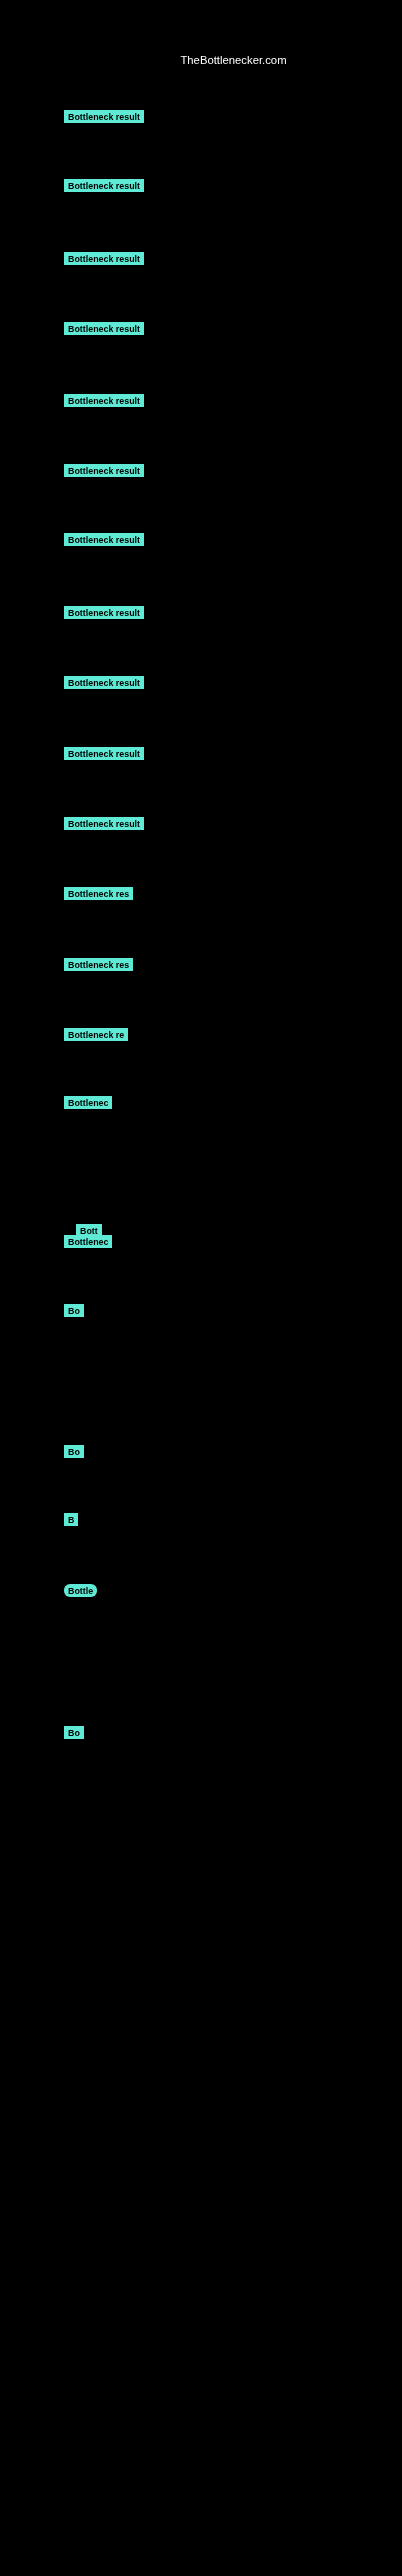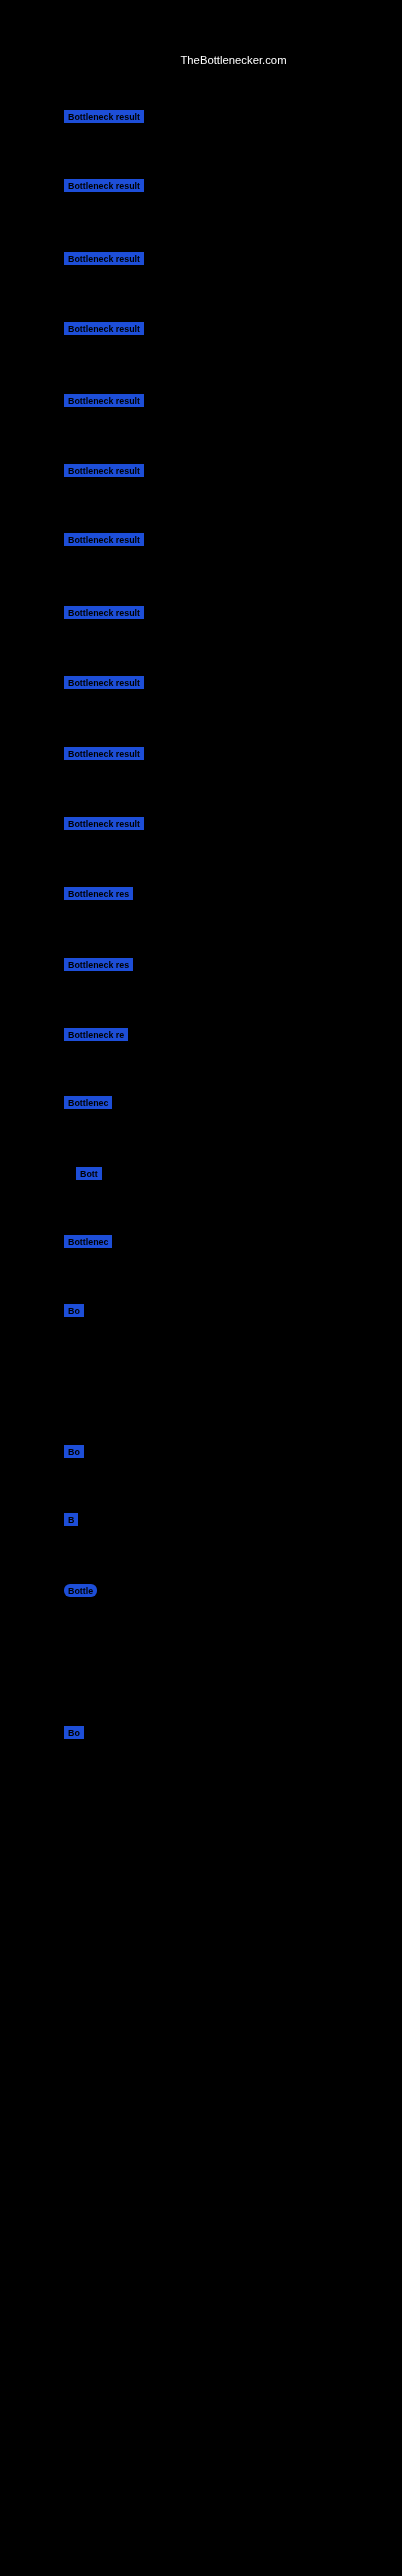--- a/index.html
+++ b/index.html
@@ -18,21 +18,21 @@
       color: #ffffff;
       font-size: 11.3px;
       text-align: center;
       padding: 6.4px 0;
       position: absolute;
       top: 0;
       left: 0;
       right: 0;
     }
     .bottleneck-badge {
-      background-color: #1d4ed8;
+      background-color: #5eead4;
       color: #000000;
       font-size: 8.9px;
       font-weight: bold;
       padding: 1.6px 4px;
       display: inline-block;
       white-space: nowrap;
       overflow: hidden;
     }
     .badge-container {
       position: absolute;
@@ -53,21 +53,21 @@
     <div class="badge-container" style="top: 400px; max-width: 113px;"><span class="bottleneck-badge" style="max-width: 113px;">Bottleneck result</span></div>
     <div class="badge-container" style="top: 469px; max-width: 111px;"><span class="bottleneck-badge" style="max-width: 111px;">Bottleneck result</span></div>
     <div class="badge-container" style="top: 542px; max-width: 116px;"><span class="bottleneck-badge" style="max-width: 116px;">Bottleneck result</span></div>
     <div class="badge-container" style="top: 612px; max-width: 111px;"><span class="bottleneck-badge" style="max-width: 111px;">Bottleneck result</span></div>
     <div class="badge-container" style="top: 683px; max-width: 109px;"><span class="bottleneck-badge" style="max-width: 109px;">Bottleneck result</span></div>
     <div class="badge-container" style="top: 753px; max-width: 105px;"><span class="bottleneck-badge" style="max-width: 105px;">Bottleneck result</span></div>
     <div class="badge-container" style="top: 823px; max-width: 101px;"><span class="bottleneck-badge" style="max-width: 101px;">Bottleneck res</span></div>
     <div class="badge-container" style="top: 894px; max-width: 98px;"><span class="bottleneck-badge" style="max-width: 98px;">Bottleneck res</span></div>
     <div class="badge-container" style="top: 964px; max-width: 93px;"><span class="bottleneck-badge" style="max-width: 93px;">Bottleneck re</span></div>
     <div class="badge-container" style="top: 1032px; max-width: 60px;"><span class="bottleneck-badge" style="max-width: 60px;">Bottlenec</span></div>
-    <div class="badge-container" style="top: 1103px; max-width: 36px; padding-left: 12px;"><span class="bottleneck-badge" style="max-width: 36px;">Bott</span></div>
+    <div class="badge-container" style="top: 1160px; max-width: 36px; padding-left: 12px;"><span class="bottleneck-badge" style="max-width: 36px;">Bott</span></div>
     <div class="badge-container" style="top: 1171px; max-width: 56px;"><span class="bottleneck-badge" style="max-width: 56px;">Bottlenec</span></div>
     <div class="badge-container" style="top: 1240px; max-width: 22.5px;"><span class="bottleneck-badge" style="max-width: 22.5px;">Bo</span></div>
     <div class="badge-container" style="top: 1381px; max-width: 22.5px;"><span class="bottleneck-badge" style="max-width: 22.5px;">Bo</span></div>
     <div class="badge-container" style="top: 1449px; max-width: 14.5px;"><span class="bottleneck-badge" style="max-width: 14.5px;">B</span></div>
     <div class="badge-container" style="top: 1520px; max-width: 40px;"><span class="bottleneck-badge" style="max-width: 40px; border-radius: 6px;">Bottle</span></div>
     <div class="badge-container" style="top: 1662px; max-width: 22.5px;"><span class="bottleneck-badge" style="max-width: 22.5px;">Bo</span></div>
   </div>
 
 
 </body></html>

